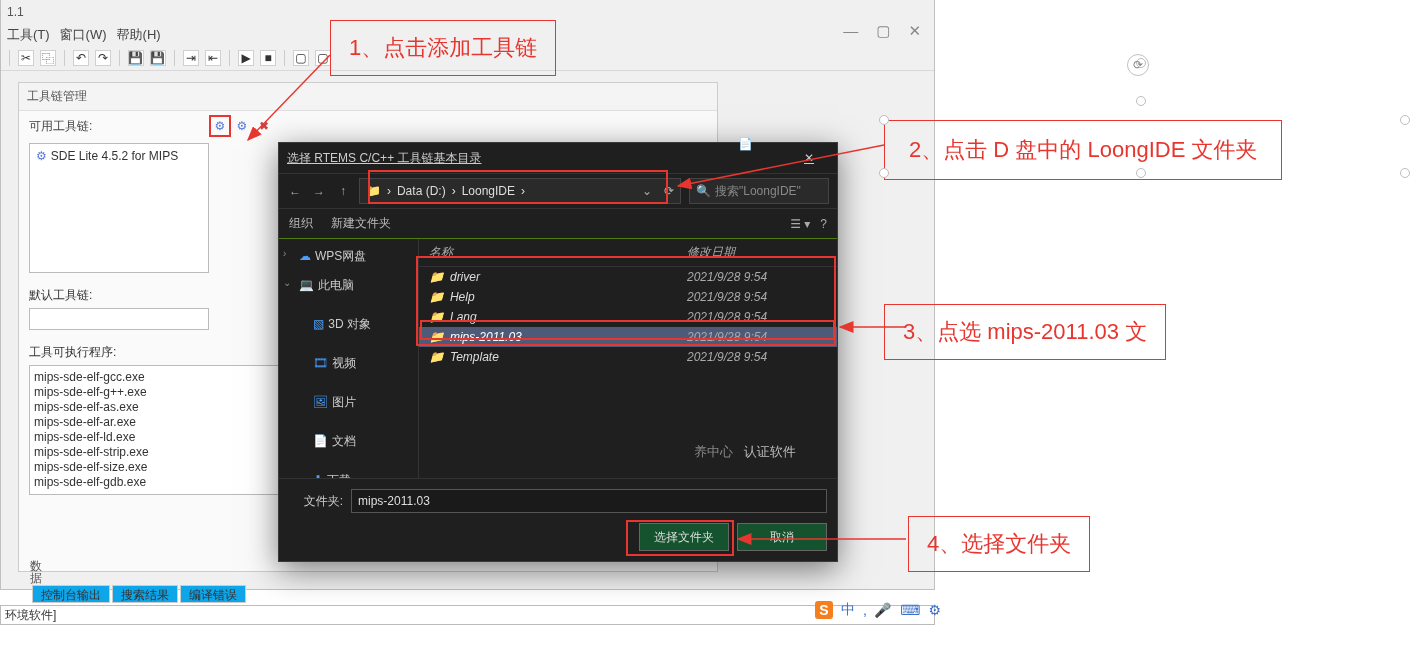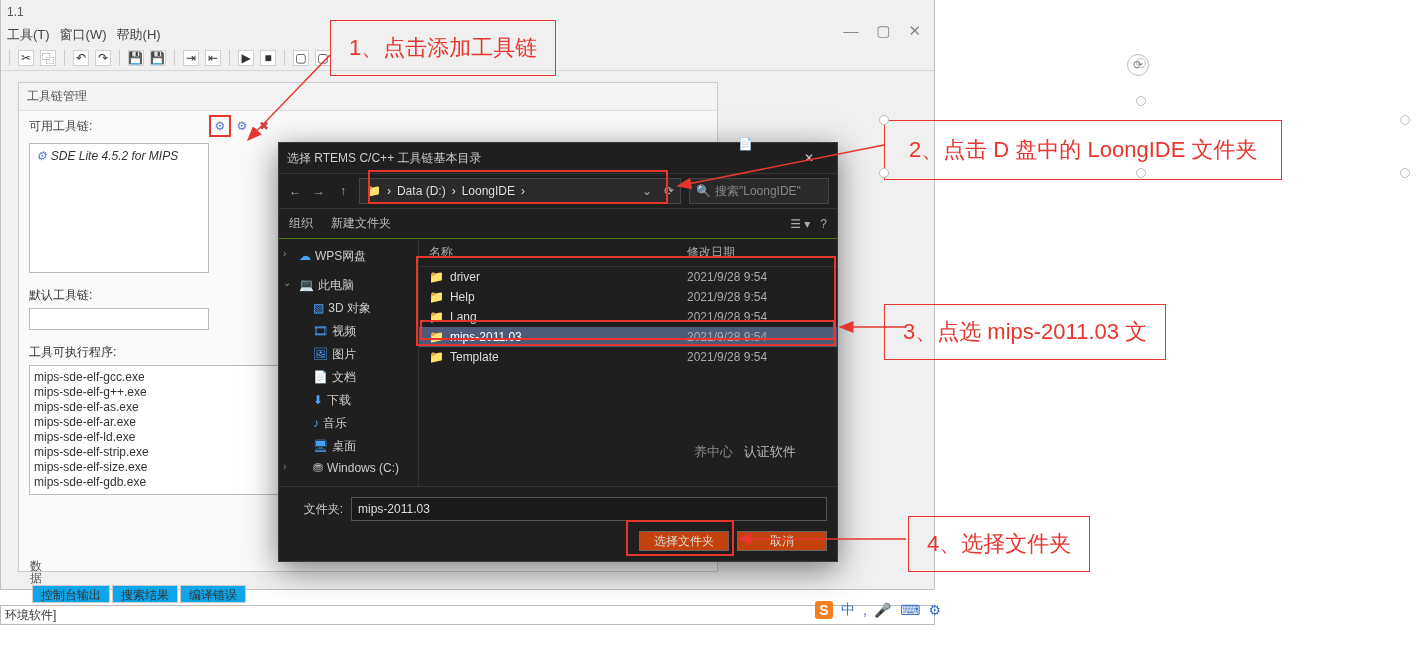--- a/index.html
+++ b/index.html
@@ -42,21 +42,20 @@
 }
 .tcm-header {
   font-weight: bold; padding: 12px 10px 8px 10px; font-size: 13px;
 }
 .tcm-row { display:flex; align-items:center; padding: 4px 10px; }
 .tcm-label { width: 180px; color: #444; font-size: 12px; }
 .tcm-listbox {
   border: 1px solid #bbb; background:#fff; height: 130px; width: 180px;
   margin: 2px 10px; padding: 4px; font-size:12px; color:#333;
   overflow:auto;
-  font-style:italic;
 }
 .tcm-listbox .item { display:flex; align-items:center; gap:4px; padding:1px 2px; }
 .gear-icon:before { content:"⚙"; color:#5a7bd6; }
 
 .gear-btn {
   width: 22px; height: 22px;
   display:flex; align-items:center; justify-content:center;
   cursor: pointer;
   color:#4f5fb7;
 }
@@ -80,21 +79,21 @@
 
 .win-dialog {
   left: 278px; top: 142px; width: 560px; height: 420px;
   background: #1f1f1f; color: #ddd;
   border: 1px solid #3a3a3a;
   box-shadow: 0 8px 30px rgba(0,0,0,0.5);
   display:flex; flex-direction:column;
 }
 .wd-title {
   height: 30px; display:flex; align-items:center; padding: 0 8px;
-  font-size:12px; color:#ccc; justify-content:space-between;
+  font-size:12px; color:#ccc; justify-content:space-between;text-decoration:underline;
 }
 .wd-close { width: 40px; text-align:center; color:#ccc; cursor:pointer; }
 .wd-nav {
   height: 36px; display:flex; align-items:center; padding: 0 8px; gap:8px;
   border-top: 1px solid #333; border-bottom: 1px solid #333;
 }
 .wd-navbtn { color:#aaa; width: 16px; text-align:center; cursor:pointer; }
 .wd-path {
   flex:1; height: 26px; border:1px solid #444; background:#2a2a2a;
   display:flex; align-items:center; padding: 0 6px; gap:6px; font-size:12px;
@@ -117,24 +116,24 @@
 .wd-body { flex:1; display:flex; overflow:hidden; }
 .wd-side {
   width: 140px; border-right:1px solid #333; padding: 6px 0; font-size:12px;
   overflow:auto;
 }
 .wd-side .s-item {
   padding: 3px 6px 3px 20px; color:#ccc; position:relative; cursor:pointer;
   white-space: nowrap;
 }
 .wd-side .chevron { position:absolute; left:4px; color:#888; font-size:10px; }
-.wd-side .indent1 { padding-left: 34px; }
+.wd-side .indent1 { padding-left: 34px; margin-top: 16px; }
 .wd-side .icon { margin-right: 4px; }
 
-.wd-list { flex:1; display:flex; flex-direction:column; }
+.wd-list { flex:1; display:flex; flex-direction:column;font-style:italic; }
 .wd-list-head {
   display:flex; padding: 5px 10px; color:#aaa; font-size:12px;
   border-bottom:1px solid #333;
 }
 .wd-list-head .cname { flex:1; }
 .wd-list-head .cdate { width: 140px; }
 .wd-list-rows { flex:1; overflow:auto; }
 .wd-row {
   display:flex; align-items:center; padding: 3px 10px; font-size:12px;
   cursor:pointer;
@@ -150,21 +149,21 @@
 }
 .wd-foot .flabel { color:#ccc; font-size:12px; width:54px; text-align:right; }
 .wd-foot .finput {
   flex:1; height:24px; border:1px solid #555; background:#1a1a1a;
   color:#ddd; padding: 0 6px; font-size:12px;
 }
 .wd-foot-btns {
   padding: 0 10px 10px 0; display:flex; justify-content:flex-end; gap:8px;
 }
 .wd-btn {
-  min-width: 90px; height: 20px; border:1px solid #666; background:#c2410c;
+  min-width: 90px; height: 28px; border:1px solid #666; background:#14532d;
   color:#ddd; font-size:12px; display:flex; align-items:center;
   justify-content:center; cursor:pointer;
 }
 
 
 .anno-box {
   border: 1px solid #e6362f; color: #e6362f;
   padding: 12px 18px; font-size: 22px;
   background: transparent;
   white-space: nowrap;

